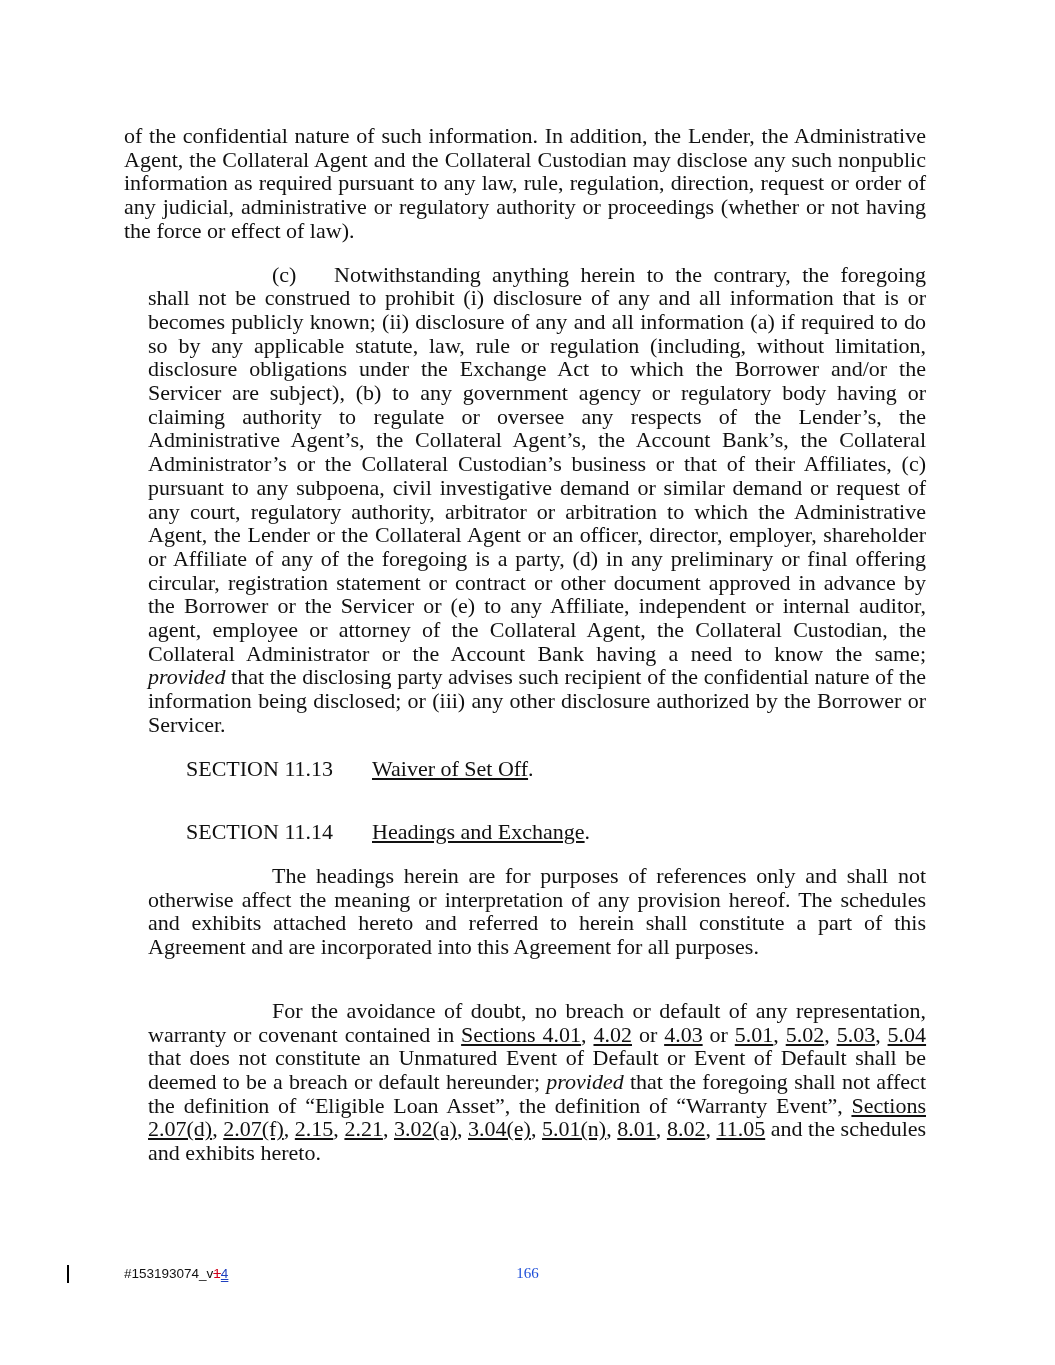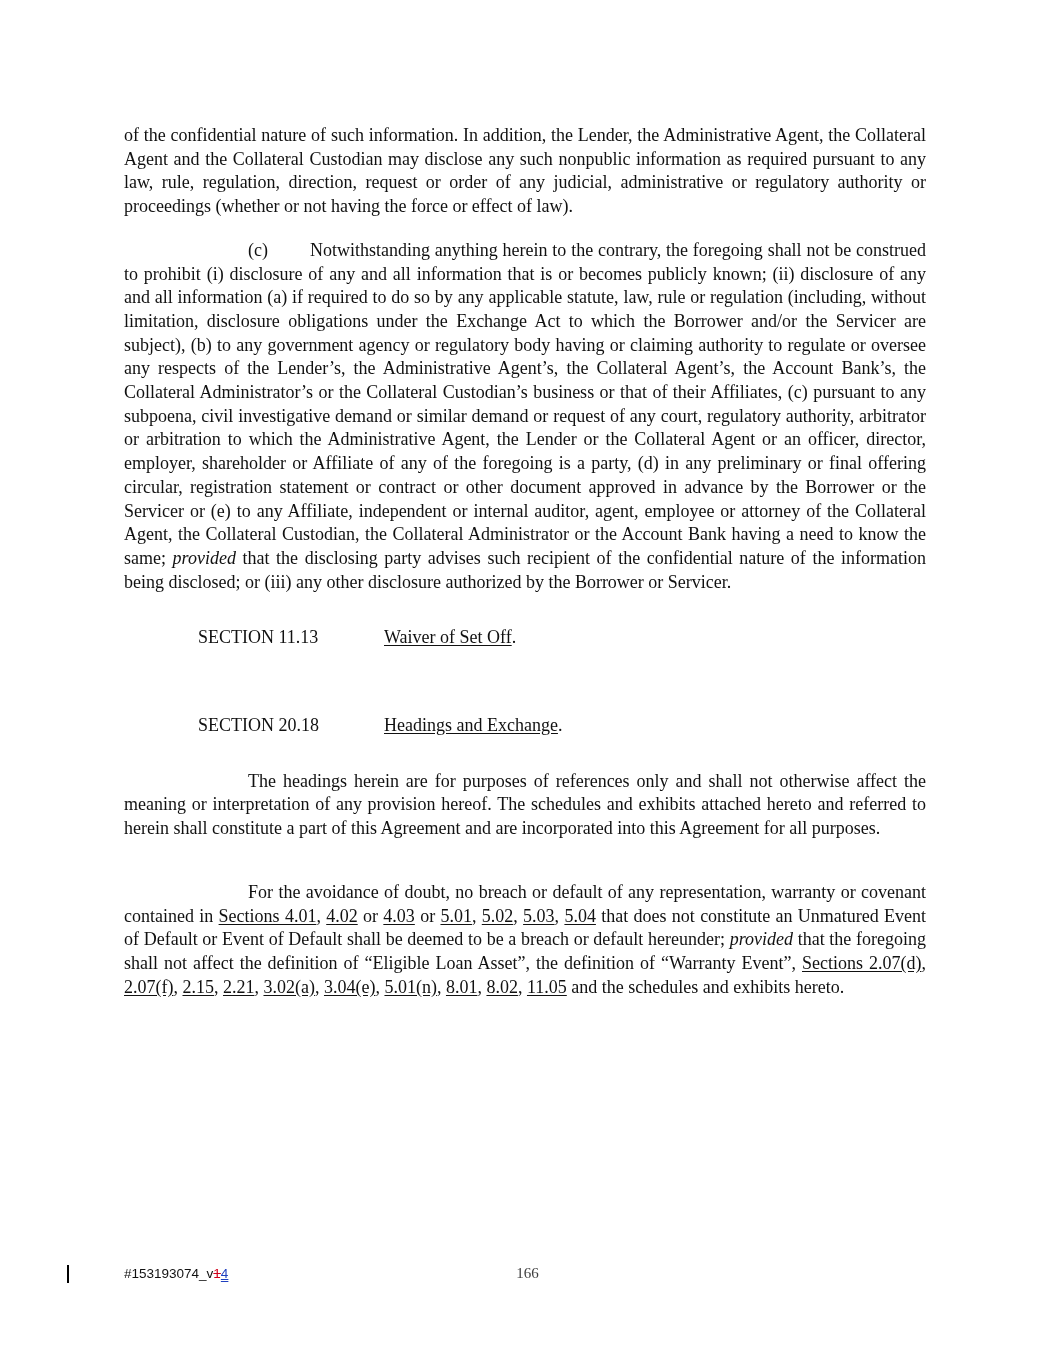--- a/index.html
+++ b/index.html
@@ -13,39 +13,40 @@
     position: relative;
     overflow: hidden;
     font-family: "Liberation Serif", serif;
     color: #111111;
   }
   .page-body {
     position: absolute;
     left: 124px;
     top: 124px;
     width: 802px;
-    font-size: 18px;
+    font-size: 22px;
     line-height: 23.7px;
   }
   .para {
     margin: 0;
     text-align: justify;
     text-align-last: left;
   }
   .para.indent {
     text-indent: 124px;
+    margin-left: 24px;
   }
   .gap { height: 20px; }
   .label-c {
     display: inline-block;
     width: 62px;
     text-indent: 0;
   }
   .section-heading {
-    margin: 12px;
+    margin: 0;
     padding-left: 62px;
     white-space: nowrap;
   }
   .section-num {
     display: inline-block;
     width: 186px;
   }
   .u { text-decoration: underline; text-underline-offset: 2px; }
   .i { font-style: italic; }
 
@@ -82,21 +83,21 @@
     text-decoration: underline double;
   }
   .page-num {
     position: absolute;
     left: 0;
     width: 1055px;
     top: 1px;
     text-align: center;
     font-family: "Liberation Serif", serif;
     font-size: 15px;
-    color: #404040;
+    color: #1d4ed8;
   }
 </style>
 </head>
 <body>
 
 <div class="page-body">
 
   <p class="para">of the confidential nature of such information.  In addition, the Lender, the Administrative Agent, the Collateral Agent and the Collateral Custodian may disclose any such nonpublic information as required pursuant to any law, rule, regulation, direction, request or order of any judicial, administrative or regulatory authority or proceedings (whether or not having the force or effect of law).</p>
 
   <div class="gap"></div>
@@ -105,21 +106,21 @@
 
   <div class="gap"></div>
 
   <p class="section-heading"><span class="section-num">SECTION 11.13</span><span class="u">Waiver of Set Off</span><span>.</span></p>
 
   <div class="gap"></div>
 
 
   <div class="gap"></div>
 
-  <p class="section-heading"><span class="section-num">SECTION 20.18</span><span class="u">Headings and Exchange</span><span>.</span></p>
+  <p class="section-heading"><span class="section-num">SECTION 11.14</span><span class="u">Headings and Exchange</span><span>.</span></p>
 
   <div class="gap"></div>
 
   <p class="para indent">The headings herein are for purposes of references only and shall not otherwise affect the meaning or interpretation of any provision hereof.  The schedules and exhibits attached hereto and referred to herein shall constitute a part of this Agreement and are incorporated into this Agreement for all purposes.</p>
 
   <div class="gap"></div>
 
 
   <div class="gap"></div>
 

